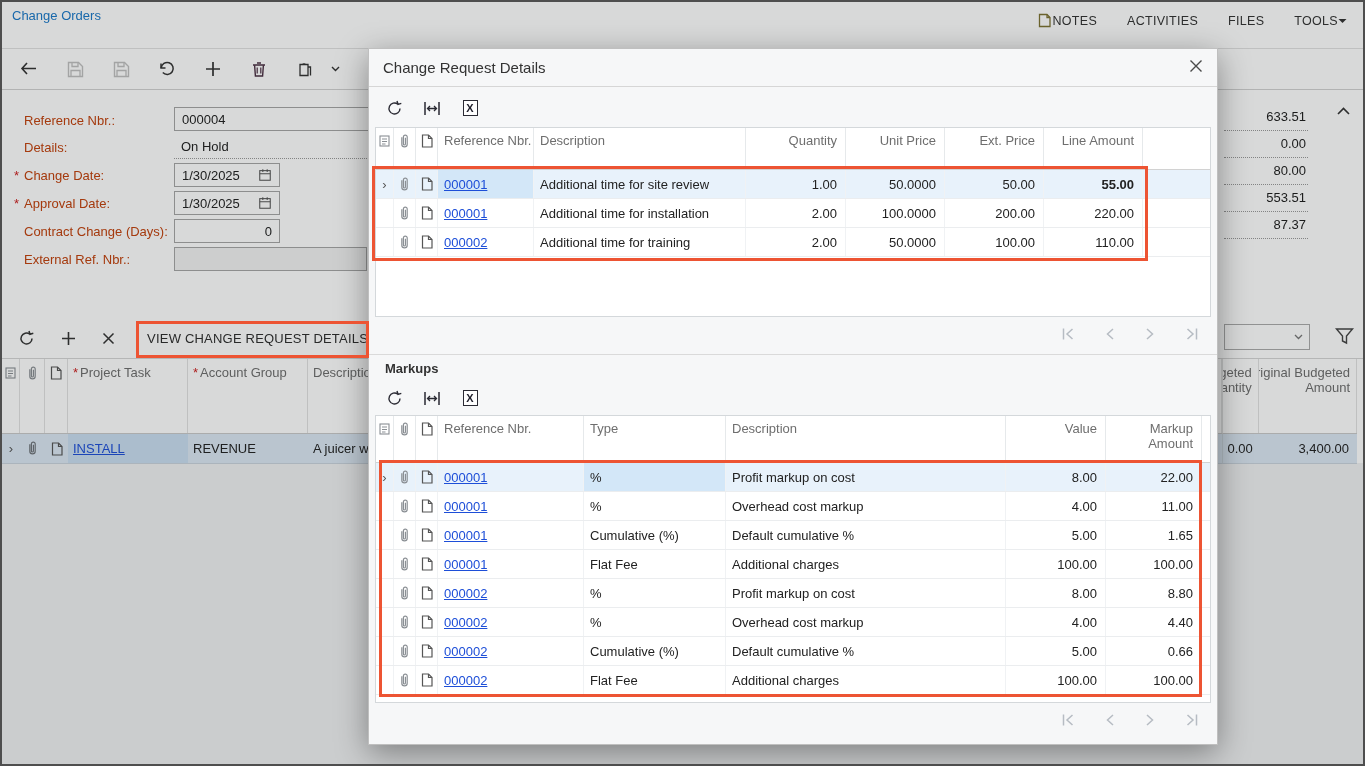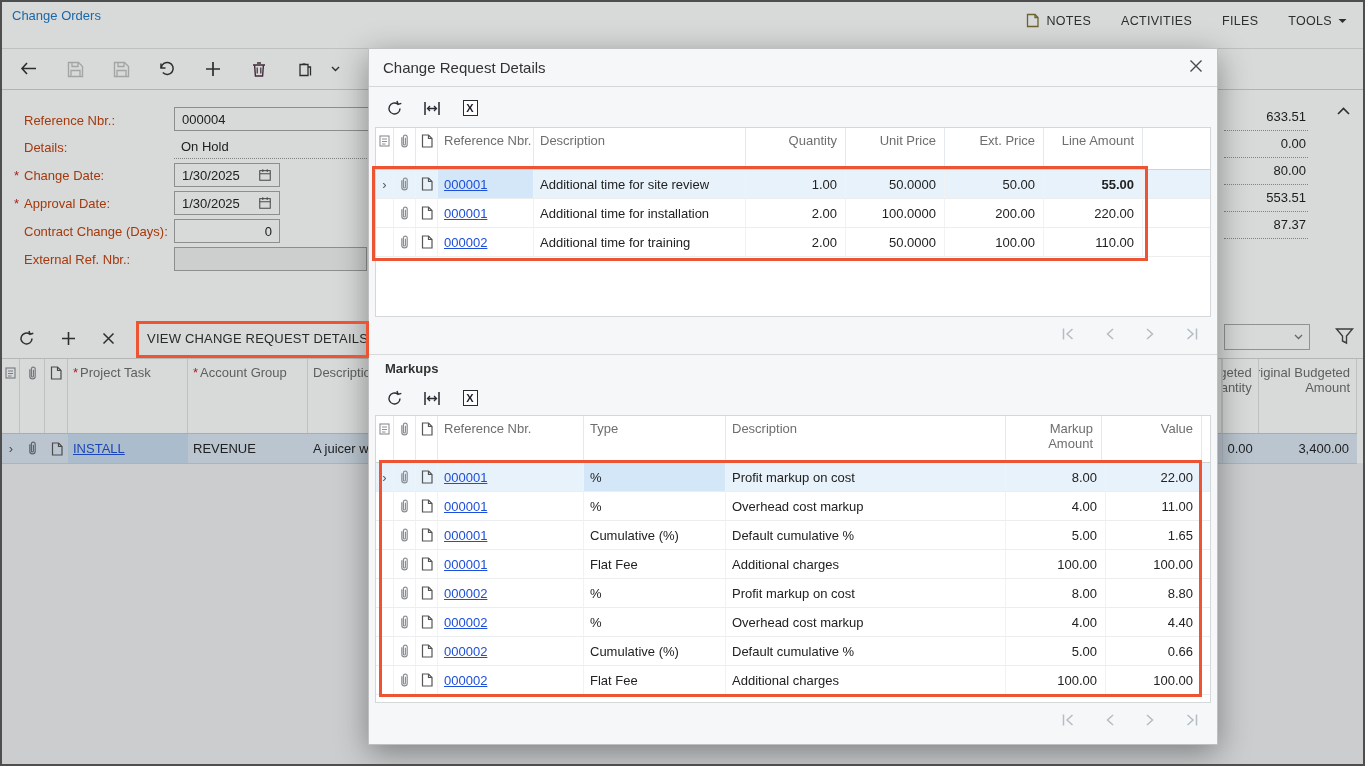--- a/index.html
+++ b/index.html
@@ -6,21 +6,21 @@
   html,body { width:1365px; height:766px; }
   body { font-family:"Liberation Sans", sans-serif; font-size:13px; color:#222; }
   #screen { position:relative; width:1365px; height:766px; border:2px solid #4e4e4e; background:#f0f1f2; overflow:hidden; }
   .abs { position:absolute; }
 
   
   #white-panel { left:0; top:0; width:1361px; height:461px; background:#ffffff; }
   #crumb { left:10px; top:6px; color:#1a78c8; font-size:13px; cursor:pointer; }
   #page-title { left:10px; top:24px; font-size:16px; color:#1c1c1c; }
   #header-actions { right:16px; top:11px; display:flex; align-items:center; gap:30px; color:#333; font-size:12.5px; letter-spacing:.3px; }
-  .hact { display:flex; align-items:center; gap:6px; cursor:pointer; }
+  .hact { display:flex; align-items:center; cursor:pointer; }
   #hdr-sep1 { left:0; top:46px; width:1361px; height:1px; background:#e2e2e2; }
   #toolbar { left:0; top:47px; width:1361px; height:41px; background:#fff; border-bottom:1px solid #d2d2d2; display:flex; align-items:center; gap:24px; padding-left:16px; }
   .tbi { width:22px; height:22px; display:flex; align-items:center; justify-content:center; cursor:pointer; }
   .tbi svg { display:block; }
   #caret-copy { margin-left:-16px; }
 
   
   .f-label { position:absolute; left:22px; color:#c2410c; }
   .f-star { position:absolute; left:12px; color:#cc1f1f; }
   .f-input { position:absolute; left:172px; height:24px; background:#fff; border:1px solid #a6a6a6; padding:0 7px; display:flex; align-items:center; }
@@ -515,22 +515,22 @@
           </div>
         <div class="gh c-doc ghic">
             <svg width="12" height="14" viewBox="0 0 12 14" style="margin-top:1px">
               <path d="M1.5 1 h6 L11 4.5 V13 H1.5 Z" fill="none" stroke="#555" stroke-width="1.2"></path>
               <path d="M7.5 1 V4.5 H11" fill="none" stroke="#555" stroke-width="1.2"></path>
             </svg>
           </div>
         <div class="gh c-ref">Reference Nbr.</div>
         <div class="gh c-type">Type</div>
         <div class="gh c-desc">Description</div>
+        <div class="gh c-val num">Value</div>
         <div class="gh c-mk num">Markup Amount</div>
-        <div class="gh c-val num">Value</div>
         <div class="gh c-fill"></div>
       </div>
       <div id="grid2-body">
           <div class="g-row selected">
             <div class="rc c-note" style="justify-content: center;">
               <span class="rowarrow">›</span>
             </div>
             <div class="rc c-clip" style="justify-content: center;">
               <svg width="13" height="15" viewBox="0 0 13 15">
                 <path d="M3.8 3.2 v7 a2.7 2.7 0 0 0 5.4 0 V3 a1.9 1.9 0 0 0 -3.8 0 v7 a1 1 0 0 0 2 0 V3.8" fill="none" stroke="#8a8f94" stroke-width="1.2"></path>

